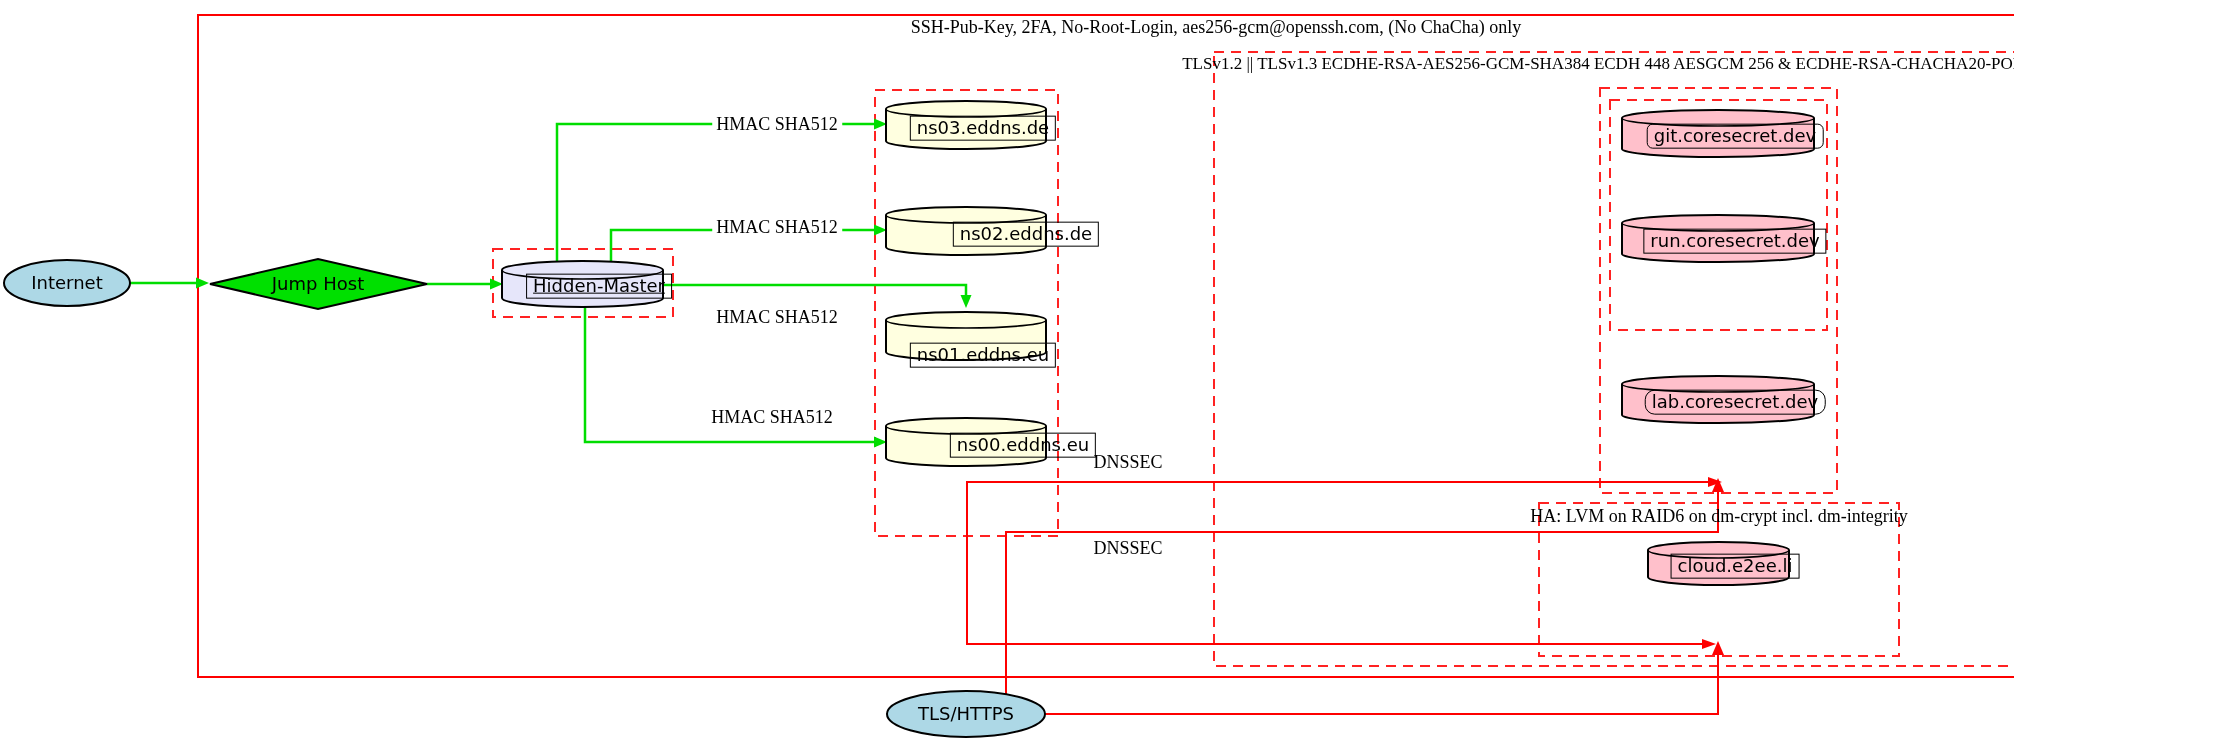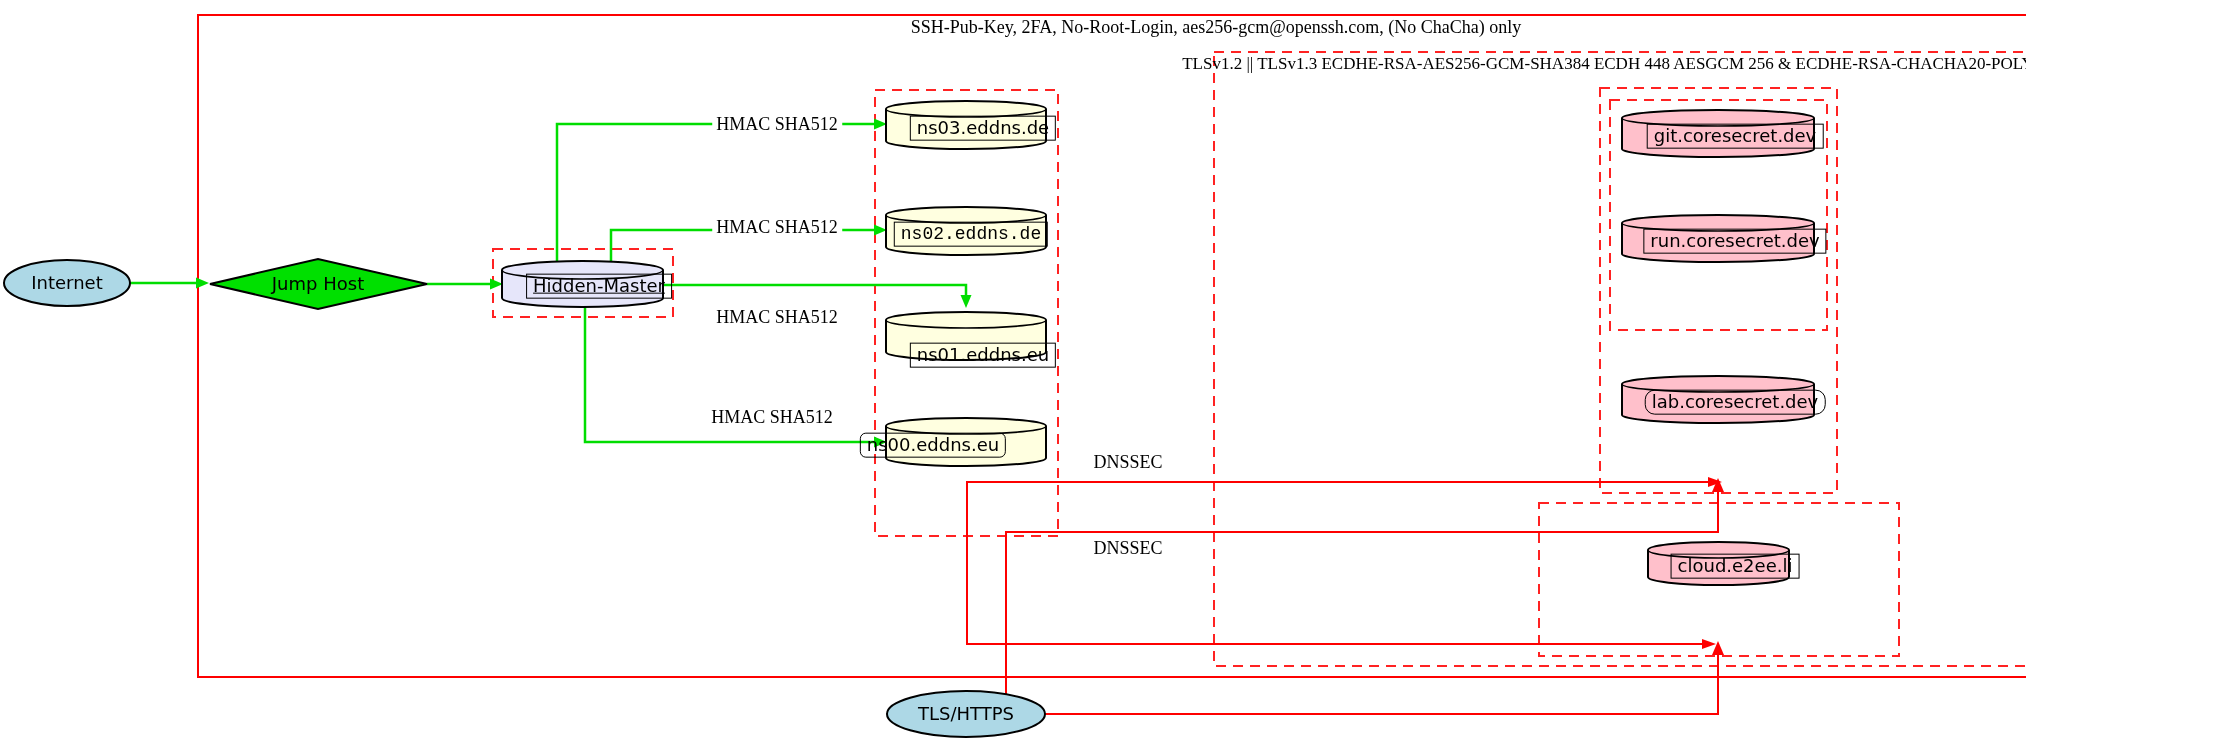--- a/index.html
+++ b/index.html
@@ -2,21 +2,20 @@
 <html><head>
 <meta charset="utf-8">
 <style>
   html,body{margin:0;padding:0;background:#fff;}
   #canvas{
     position:relative;
     width:2014px;height:744px;
     background:#ffffff;
     font-family:"DejaVu Sans","Liberation Sans",sans-serif;
     overflow:hidden;
-    padding-left:12px;
   }
   #shapes{position:absolute;left:0;top:0;}
   .lbl{
     position:absolute;
     transform:translate(-50%,-50%);
     white-space:nowrap;
     color:#000;
     font-size:18px;
     line-height:1.15;
     text-align:center;
@@ -121,34 +120,35 @@
     <g>
       <path d="M1648,550 A70.5,8 0 0 1 1789,550 L1789,577 A70.5,8 0 0 1 1648,577 Z" fill="#ffc0cb" stroke="#000" stroke-width="2"></path>
       <path d="M1648,550 A70.5,8 0 0 0 1789,550" fill="none" stroke="#000" stroke-width="1.6"></path>
     </g>
 
     <ellipse cx="966" cy="714" rx="79" ry="23" fill="#add8e6" stroke="#000" stroke-width="2"></ellipse>
   </svg>
 
   <div class="lbl serif" style="left:1216px;top:27px;">SSH-Pub-Key, 2FA, No-Root-Login, aes256-gcm@openssh.com, (No ChaCha) only</div>
   <div class="lbl serif small" style="left:1718px;top:64px;">TLSv1.2 || TLSv1.3 ECDHE-RSA-AES256-GCM-SHA384 ECDH 448 AESGCM 256 &amp; ECDHE-RSA-CHACHA20-POLY1305 ECDH 448 ChaCha20 256</div>
+  <div class="lbl serif" style="left:1719px;top:516px;">HA: LVM on RAID6 on dm-crypt incl. dm-integrity</div>
 
   <div class="lbl serif wbg" style="left:777px;top:124px;">HMAC SHA512</div>
   <div class="lbl serif wbg" style="left:777px;top:227px;">HMAC SHA512</div>
   <div class="lbl serif" style="left:777px;top:317px;">HMAC SHA512</div>
   <div class="lbl serif" style="left:772px;top:417px;">HMAC SHA512</div>
   <div class="lbl serif" style="left:1128px;top:462px;">DNSSEC</div>
   <div class="lbl serif" style="left:1128px;top:548px;">DNSSEC</div>
 
   <div class="lbl" style="left:67px;top:283px;">Internet</div>
   <div class="lbl" style="left:318px;top:284px;">Jump Host</div>
   <div class="lbl boxed" style="left:582px;top:286px;text-decoration:underline;">Hidden-Master</div>
   <div class="lbl boxed" style="left:966px;top:128px;">ns03.eddns.de</div>
-  <div class="lbl boxed" style="left:954px;top:234px;font-family:Liberation Mono, monospace;">ns02.eddns.de</div>
+  <div class="lbl boxed" style="left:1009px;top:234px;">ns02.eddns.de</div>
   <div class="lbl boxed" style="left:966px;top:355px;">ns01.eddns.eu</div>
-  <div class="lbl boxed" style="left:916px;top:445px;border-radius:6px;">ns00.eddns.eu</div>
-  <div class="lbl boxed" style="left:1718px;top:136px;">git.coresecret.dev</div>
+  <div class="lbl boxed" style="left:1006px;top:445px;">ns00.eddns.eu</div>
+  <div class="lbl boxed" style="left:1718px;top:136px;border-radius:6px;">git.coresecret.dev</div>
   <div class="lbl boxed" style="left:1718px;top:241px;">run.coresecret.dev</div>
   <div class="lbl boxed" style="left:1718px;top:402px;border-radius:10px;">lab.coresecret.dev</div>
   <div class="lbl boxed" style="left:1718px;top:566px;text-align:center;">cloud.e2ee.li</div>
   <div class="lbl" style="left:966px;top:714px;">TLS/HTTPS</div>
 
 </div>
 
 </body></html>

